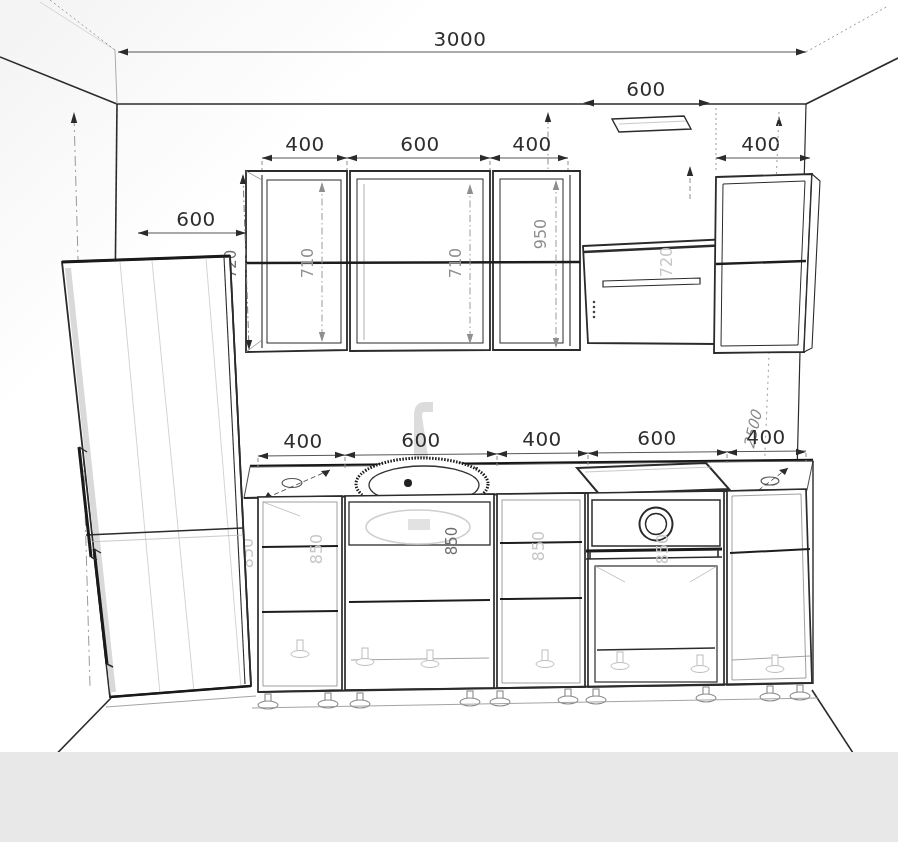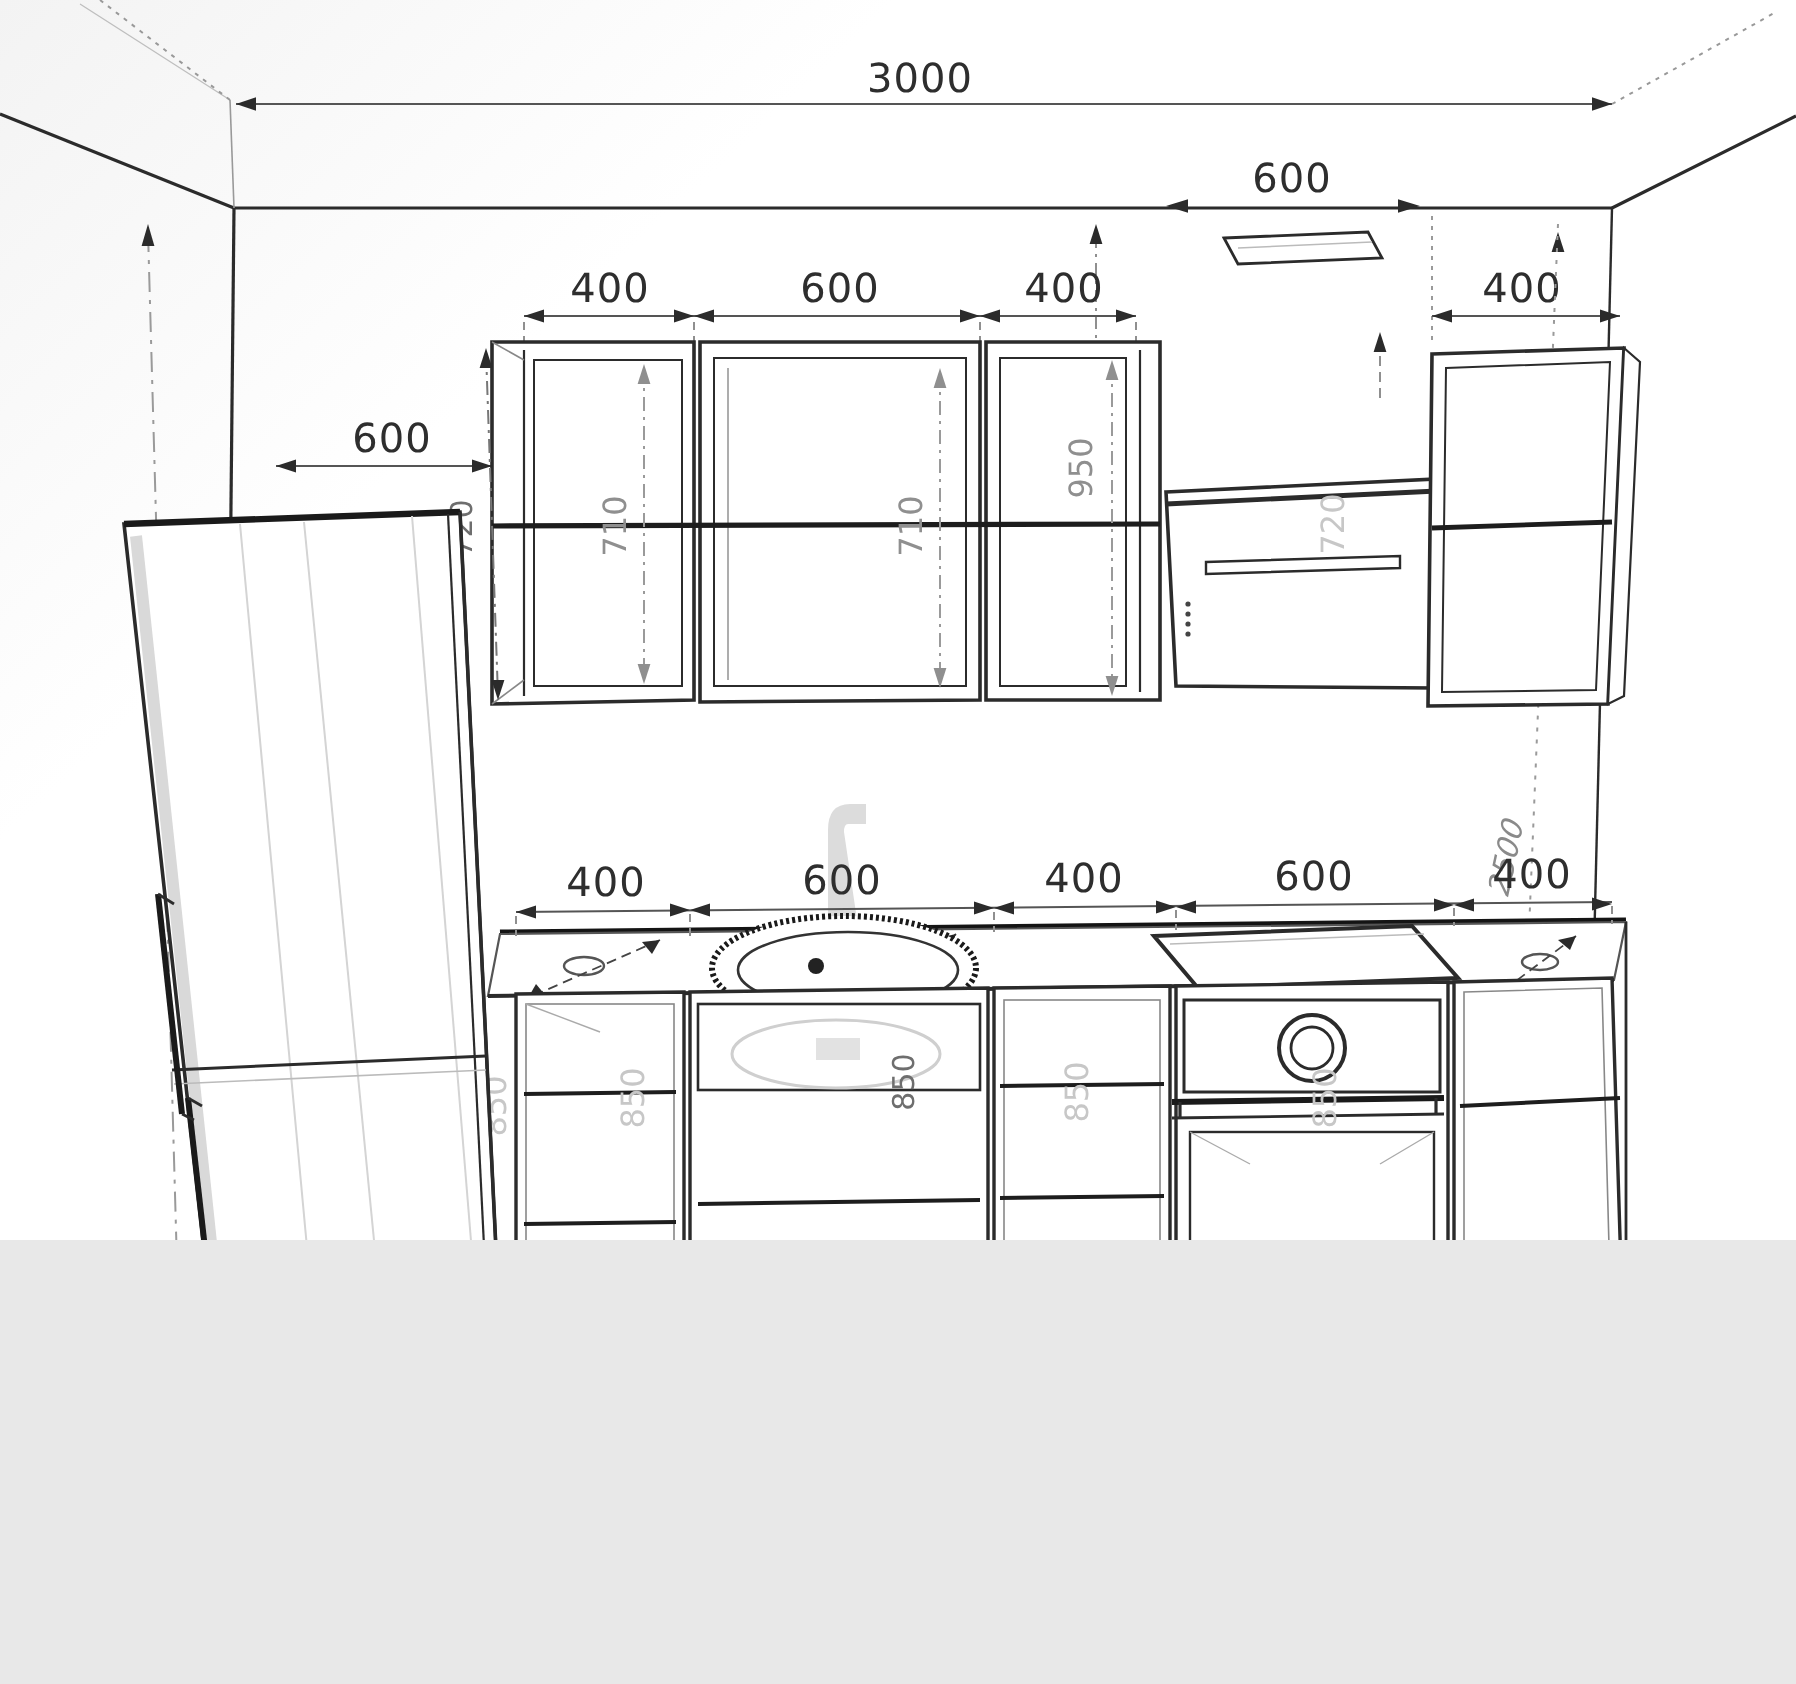--- a/index.html
+++ b/index.html
@@ -1,16 +1,16 @@
 <!DOCTYPE html>
 <html><head>
 <meta charset="utf-8">
 <style>
   html,body{margin:0;padding:0;background:#e8e8e8;}
-  .stage{width:898px;height:620px;background:#ffffff;position:relative;overflow:hidden;
+  .stage{width:898px;height:752px;background:#ffffff;position:relative;overflow:hidden;
          font-family:"DejaVu Sans", sans-serif;}
   svg{display:block}
   text{font-family:"DejaVu Sans", sans-serif;}
   .dim{font-size:20px;fill:#2e2e2e;letter-spacing:.5px;}
   .dimside{font-size:16px;fill:#8f8f8f;}
   .ghost{font-size:16px;fill:#c7c7c7;}
   .ghostdark{font-size:15px;fill:#6e6e6e;}
   .tiny{font-size:10px;fill:#4a4a4a;}
   .ital{font-size:15px;fill:#8a8a8a;font-style:italic;}
 </style>

